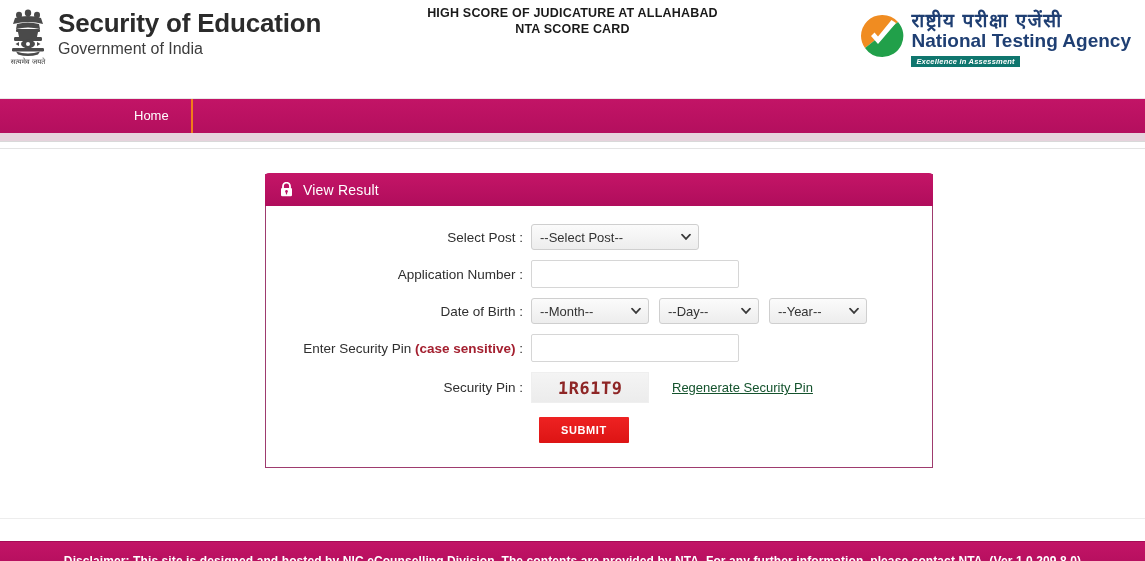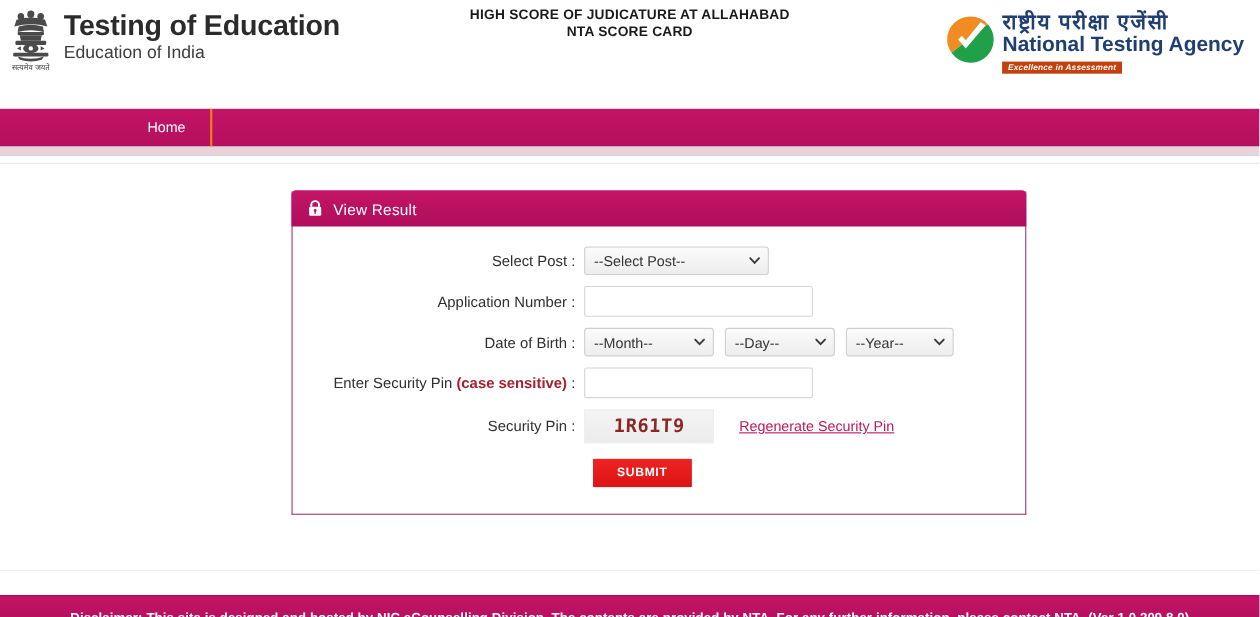--- a/index.html
+++ b/index.html
@@ -98,21 +98,21 @@
   .nta-eng {
     font-size: 19px;
     font-weight: bold;
     color: #1f3f73;
     line-height: 22px;
     white-space: nowrap;
   }
   .nta-tag {
     display: inline-block;
     margin-top: 2px;
-    background: #c2410c;
+    background: #0f766e;
     color: #ffffff;
     font-size: 7.5px;
     font-style: italic;
     font-weight: bold;
     padding: 1px 5px 1px 5px;
     letter-spacing: 0.2px;
     white-space: nowrap;
   }
 
   
@@ -274,21 +274,21 @@
   .captcha-text {
     font-family: "DejaVu Sans Mono", monospace;
     font-size: 17px;
     font-weight: bold;
     color: #8e2626;
     letter-spacing: 0.5px;
     transform: skewX(-2deg);
   }
   .regen-link {
     margin-left: 23px;
-    color: #be185d;
+    color: #14532d;
     font-size: 13px;
     text-decoration: underline;
     cursor: pointer;
     white-space: nowrap;
   }
 
   .submit-row {
     display: flex;
     margin-top: 14px;
   }
@@ -351,22 +351,22 @@
         <ellipse cx="22" cy="38" rx="7" ry="4.2"></ellipse>
         <circle cx="22" cy="38" r="2" fill="#ffffff"></circle>
         <path d="M13 36 l-3.5 2 3.5 2 z"></path>
         <path d="M31 36 l3.5 2 -3.5 2 z"></path>
         <rect x="6" y="42" width="32" height="3.4" rx="1.2"></rect>
         <path d="M10 45.4 q12 4 24 0 l-2 3 q-10 3 -20 0 z"></path>
       </g>
       <text x="22" y="57.5" font-size="7" fill="#3a3a3a" text-anchor="middle" font-family="'DejaVu Sans', sans-serif">सत्यमेव जयते</text>
     </svg>
     <div class="brand-text">
-      <div class="brand-title">Testing of Education</div>
-      <div class="brand-sub">Education of India</div>
+      <div class="brand-title">Security of Education</div>
+      <div class="brand-sub">Government of India</div>
     </div>
   </div>
 
   <div class="center-title">
     <div class="line">HIGH SCORE OF JUDICATURE AT ALLAHABAD</div>
     <div class="line">NTA SCORE CARD</div>
   </div>
 
   <div class="brand-right">
     <svg class="nta-mark" viewBox="0 0 44 44">

